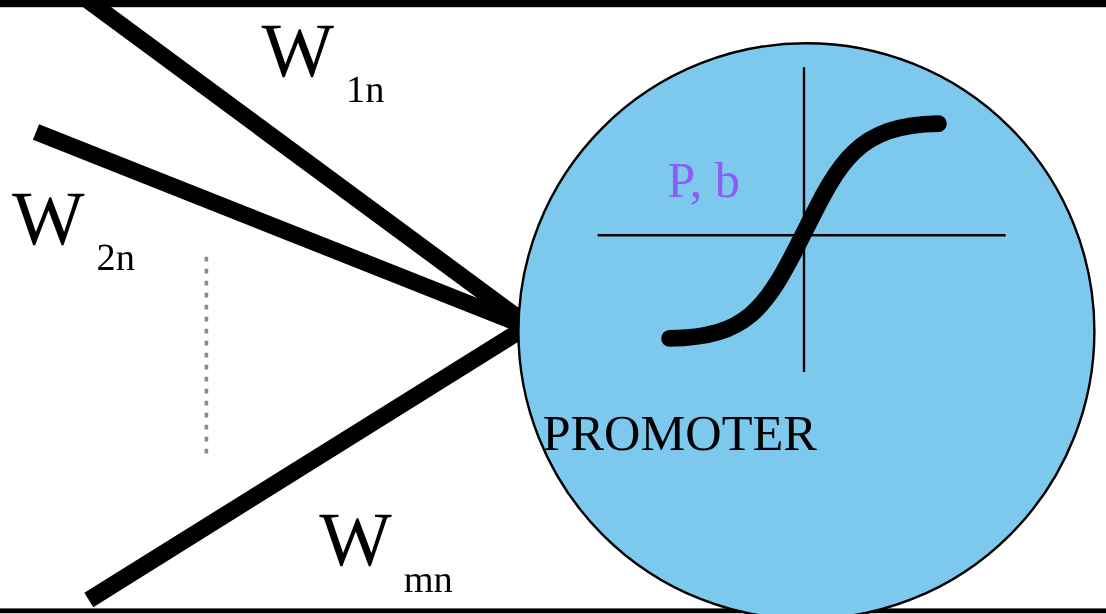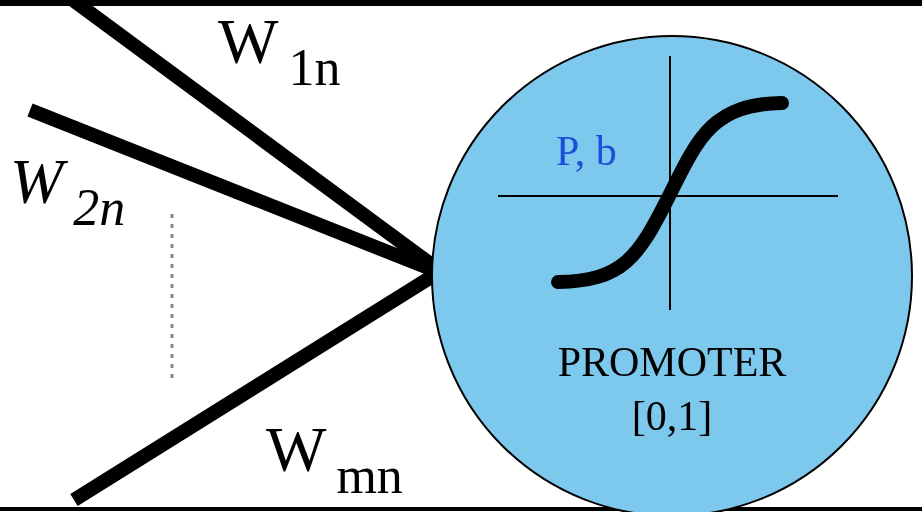--- a/index.html
+++ b/index.html
@@ -22,39 +22,38 @@
     top: 0;
   }
   .w-label {
     position: absolute;
     font-size: 64px;
     line-height: 1;
     white-space: nowrap;
     color: #000;
   }
   .w-label sub {
-    font-size: 52px;
+    font-size: 32px;
     margin-left: 10px;
     vertical-align: -22px;
     line-height: 1;
   }
   .param-label {
     position: absolute;
     left: 556px;
     top: 130px;
     font-size: 42px;
     line-height: 1;
-    color: #1d4ed8;
+    color: #8b5cf6;
   }
   .neuron-text {
     position: absolute;
     left: 452px;
     top: 336px;
     width: 440px;
-    text-align: center;
     font-size: 42px;
     line-height: 1.28;
     color: #000;
   }
 </style>
 </head>
 <body>
 
 <div class="stage">
 
@@ -74,28 +73,27 @@
     <line x1="498" y1="196" x2="838" y2="196" stroke="#000" stroke-width="2"></line>
     <line x1="670" y1="56" x2="670" y2="310" stroke="#000" stroke-width="2"></line>
 
     <path d="M 558 282 C 622 281 638 258 668 198 C 698 138 712 104 782 103" fill="none" stroke="#000" stroke-width="14" stroke-linecap="round"></path>
   </svg>
 
   <div class="w-label" style="left:218px; top:10px;">
     <span>W</span><sub>1n</sub>
   </div>
 
-  <div class="w-label" style="left:10px; top:150px;font-style:italic;">
+  <div class="w-label" style="left:10px; top:150px;">
     <span>W</span><sub>2n</sub>
   </div>
 
   <div class="w-label" style="left:238px; top:418px;margin-left:28px;">
     <span>W</span><sub>mn</sub>
   </div>
 
   <div class="param-label">P, b</div>
 
   <div class="neuron-text">
     <div>PROMOTER</div>
-    <div>[0,1]</div>
   </div>
 
 </div>
 
 </body></html>

